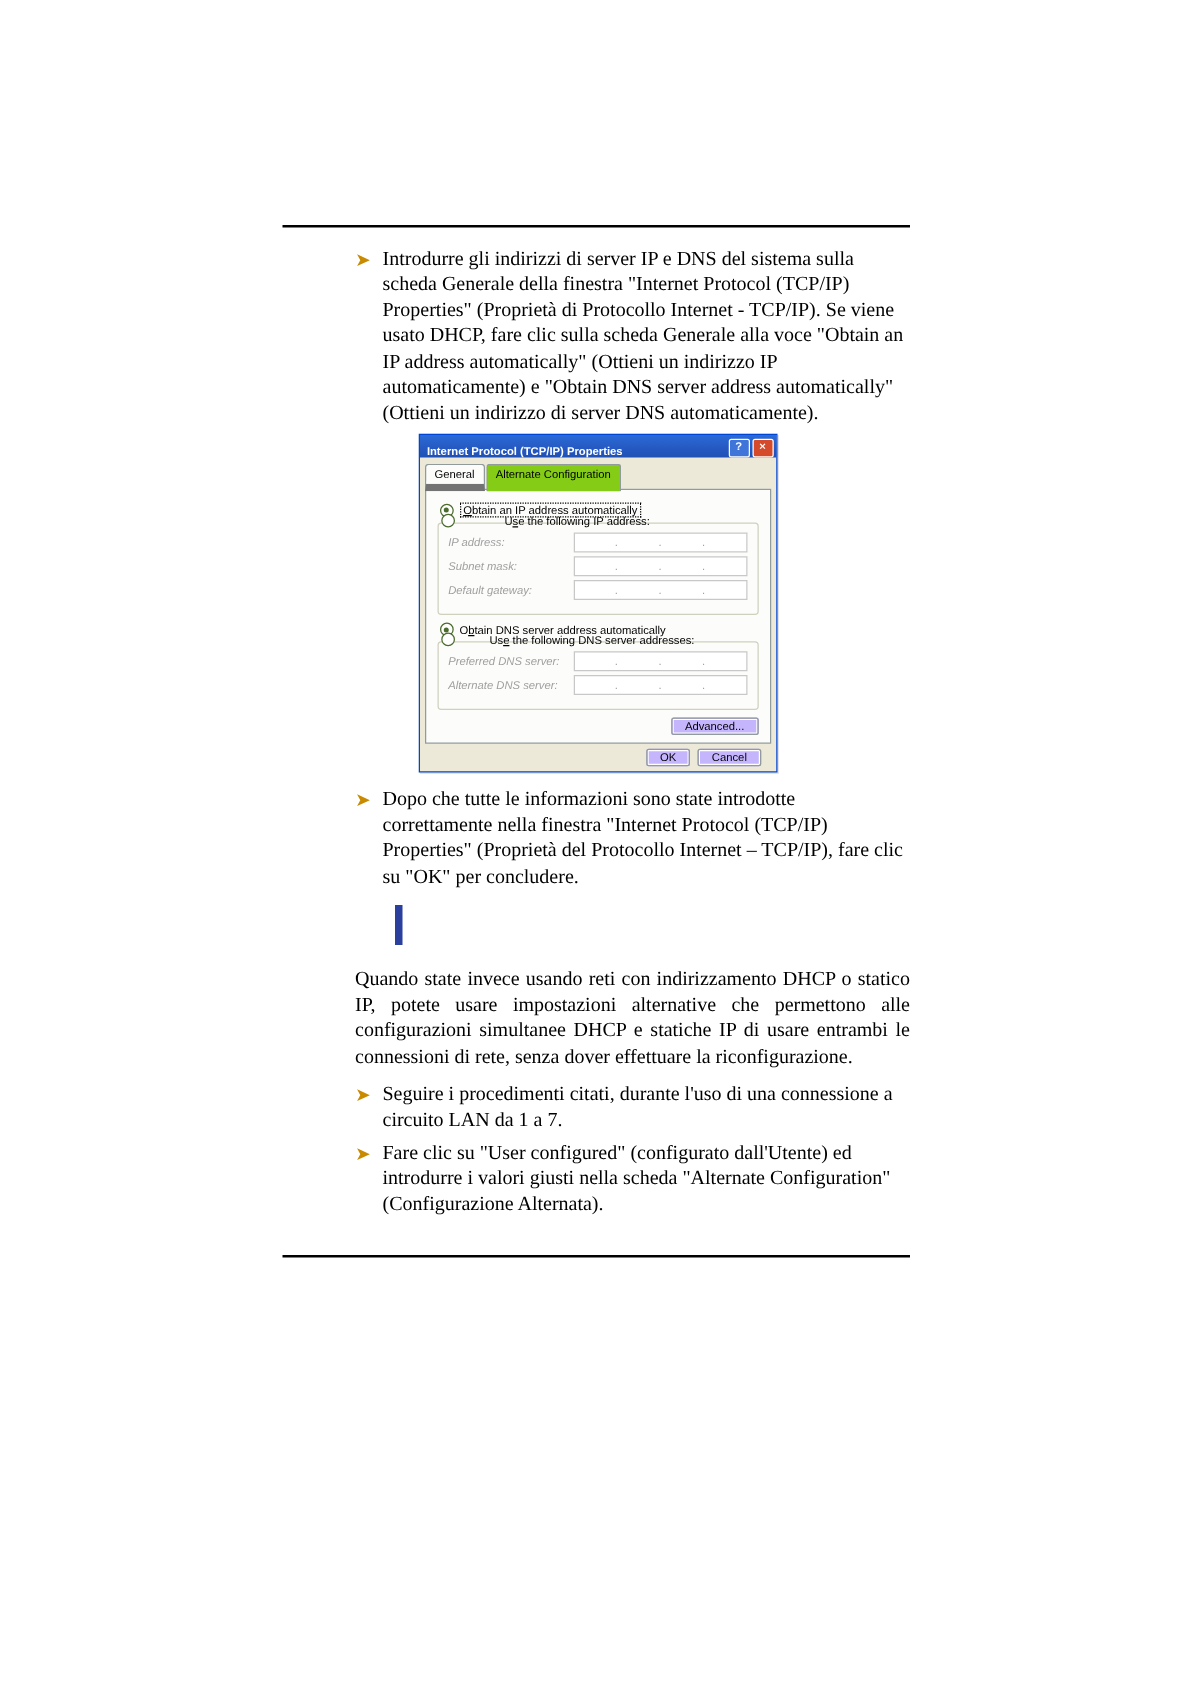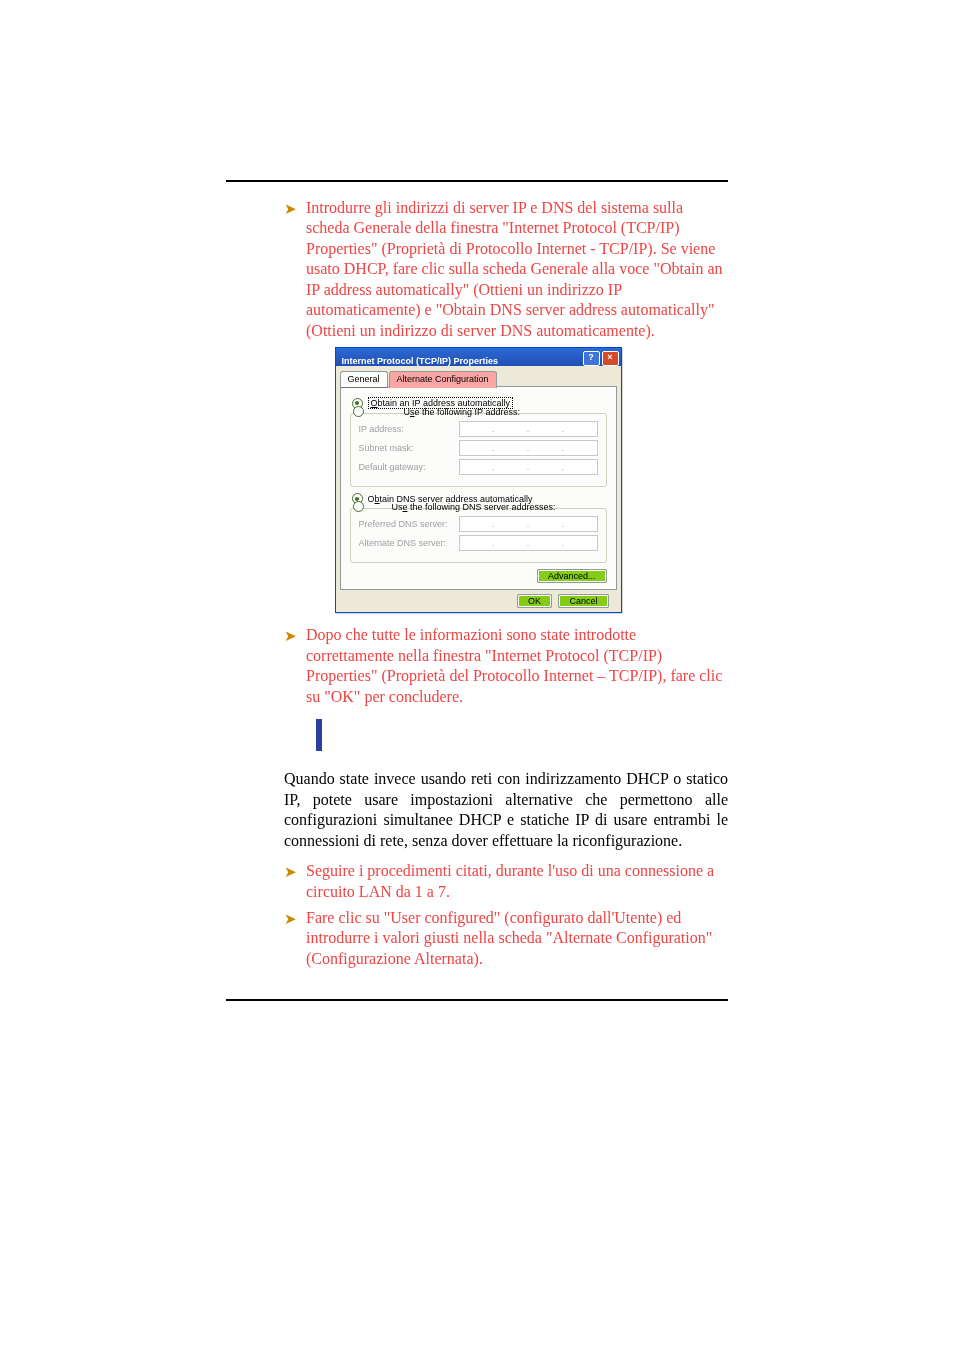--- a/index.html
+++ b/index.html
@@ -33,21 +33,21 @@
   .bullet-arrow {
     flex: 0 0 22px;
     font-size: 15px;
     color: #c98a00;
     line-height: 20px;
     padding-top: 1px;
   }
   .bullet-text {
     flex: 1;
     line-height: 1.28;
-    color: #ef4444;
+    color: #000000;
     text-align: left;
   }
   .body-para {
     margin: 18px 0 10px 58px;
     line-height: 1.28;
     text-align: justify;
   }
   .art-box {
     margin: 12px 0 12px 90px;
     border-left: 6px solid #2a3f9e;
@@ -90,31 +90,31 @@
   .title-btn.help { background: #3f74d9; }
   .dlg-body { padding: 4px 4px 6px 4px; }
   .tabs {
     display: flex;
     margin-bottom: -1px;
   }
   .tab {
     border: 1px solid #919b9c;
     border-bottom: none;
     padding: 2px 7px;
-    background: #fca5a5;
+    background: #84cc16;
     border-radius: 3px 3px 0 0;
     margin-right: 1px;
     font-size: 9px;
     line-height: 11px;
     position: relative;
     top: 1px;
   }
   .tab.active {
     background: #fcfcfb;
-    border-bottom: 1px solid #737373;
+    border-bottom: 6px solid #737373;
     z-index: 2;
     text-align: center;
   }
   .tab-pane {
     border: 1px solid #919b9c;
     background: #fcfcfb;
     padding: 8px 9px 8px 9px;
   }
   .intro-text {
     font-size: 9px;
@@ -150,37 +150,37 @@
     padding: 6px 8px 8px 8px;
     position: relative;
   }
   .field-row {
     display: flex;
     align-items: center;
     margin: 3px 0;
     font-size: 9px;
     color: #a0a0a0;
   }
-  .field-row .flabel { flex: 0 0 100px; }
+  .field-row .flabel { flex: 0 0 100px; font-style: italic; }
   .ip-input {
     flex: 1;
     height: 14px;
     border: 1px solid #c8c8c8;
     background: #fff;
     display:flex;
     align-items:center;
     justify-content:space-evenly;
     color:#a0a0a0;
     font-size:9px;
   }
   .ip-input span { color:#a0a0a0; }
   .dlg-adv-row { text-align: right; margin-top:8px; }
   .dlg-btn {
     border: 1px solid #919b9c;
-    background: #84cc16;
+    background: #c4b5fd;
     font-size: 9px;
     padding: 1px 10px;
     border-radius: 2px;
     min-width: 54px;
     text-align:right;
     box-shadow: 0 0 0 1px #fff inset;
   }
   .dlg-footer {
     padding: 6px 8px 0 8px;
     text-align: right;

